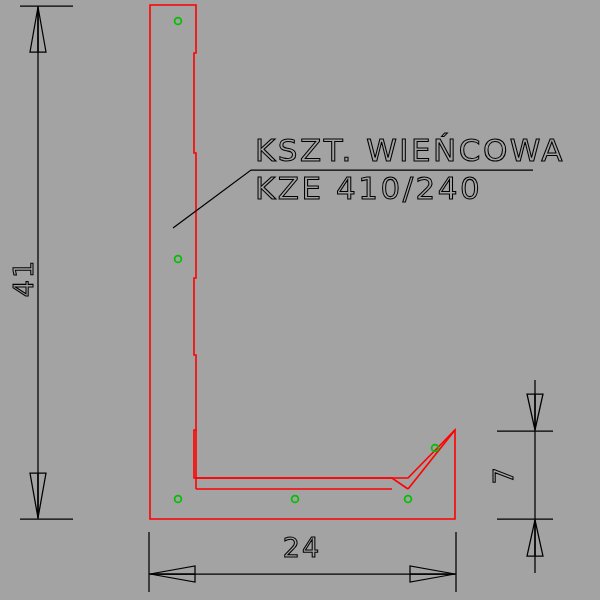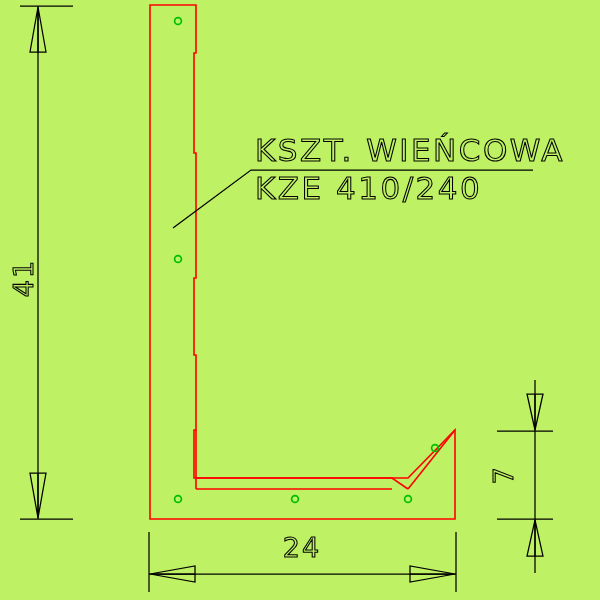--- a/index.html
+++ b/index.html
@@ -1,19 +1,19 @@
 <!DOCTYPE html>
 <html><head>
 <meta charset="utf-8">
 <title>CAD Drawing</title>
 <style>
   html,body{margin:0;padding:0;background:#ffffff;}
   body{width:600px;height:600px;overflow:hidden;
        font-family:"DejaVu Sans",sans-serif;}
-  #stage{position:relative;width:600px;height:600px;background:#bef264;}
+  #stage{position:relative;width:600px;height:600px;background:#a3a3a3;}
   svg{display:block;position:absolute;top:0;left:0;}
   .cadtext{font-family:"DejaVu Sans",sans-serif;font-size:31px;
            fill:none;stroke:#000000;stroke-width:1.05;
            letter-spacing:2.5px;}
   .dimtext{font-family:"DejaVu Sans",sans-serif;font-size:27px;
            fill:none;stroke:#000000;stroke-width:1.05;
            letter-spacing:2px;}
 </style>
 </head>
 <body>

